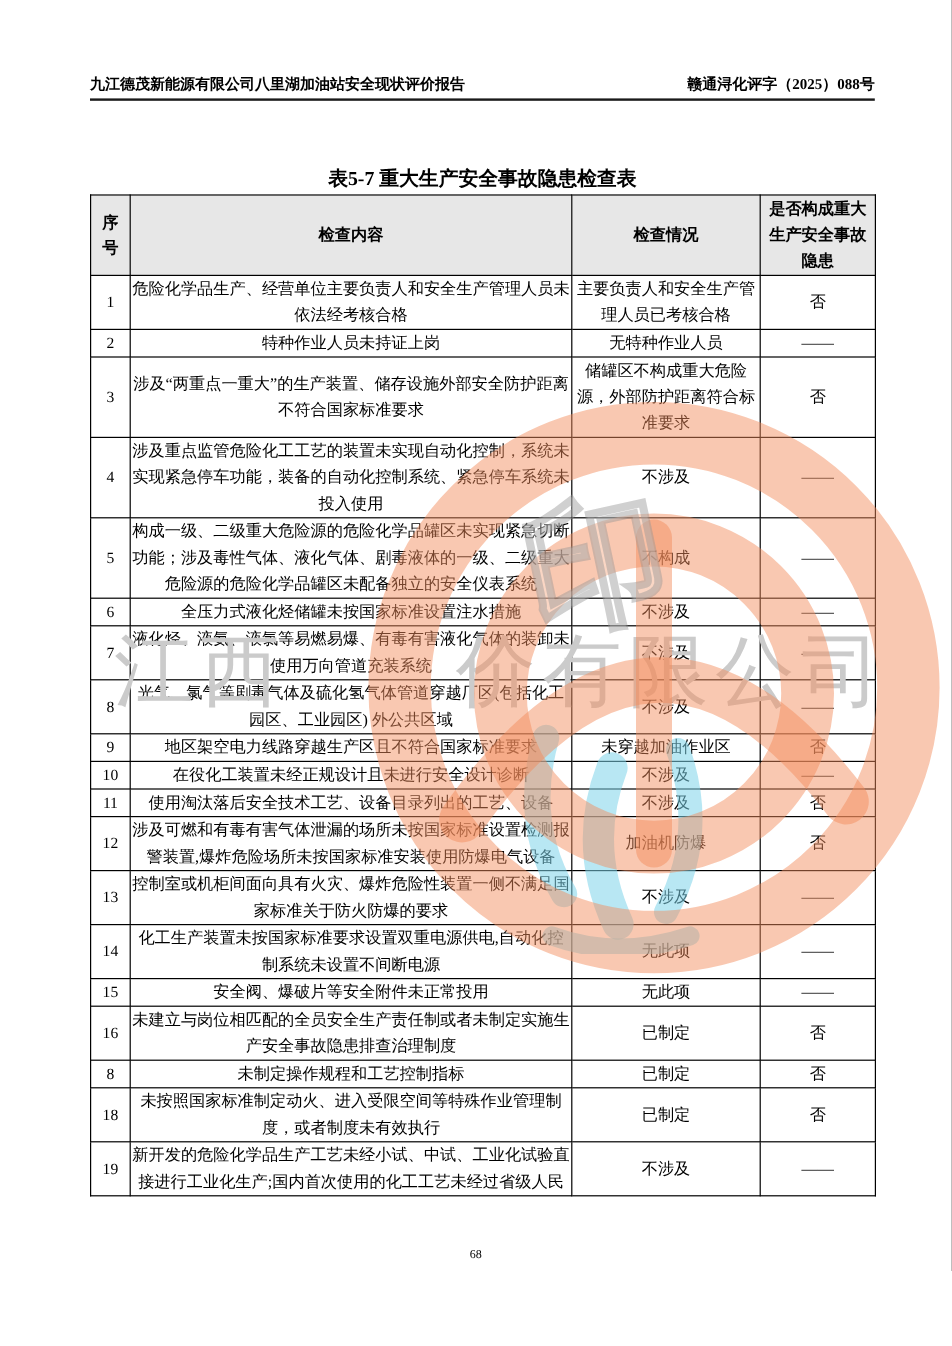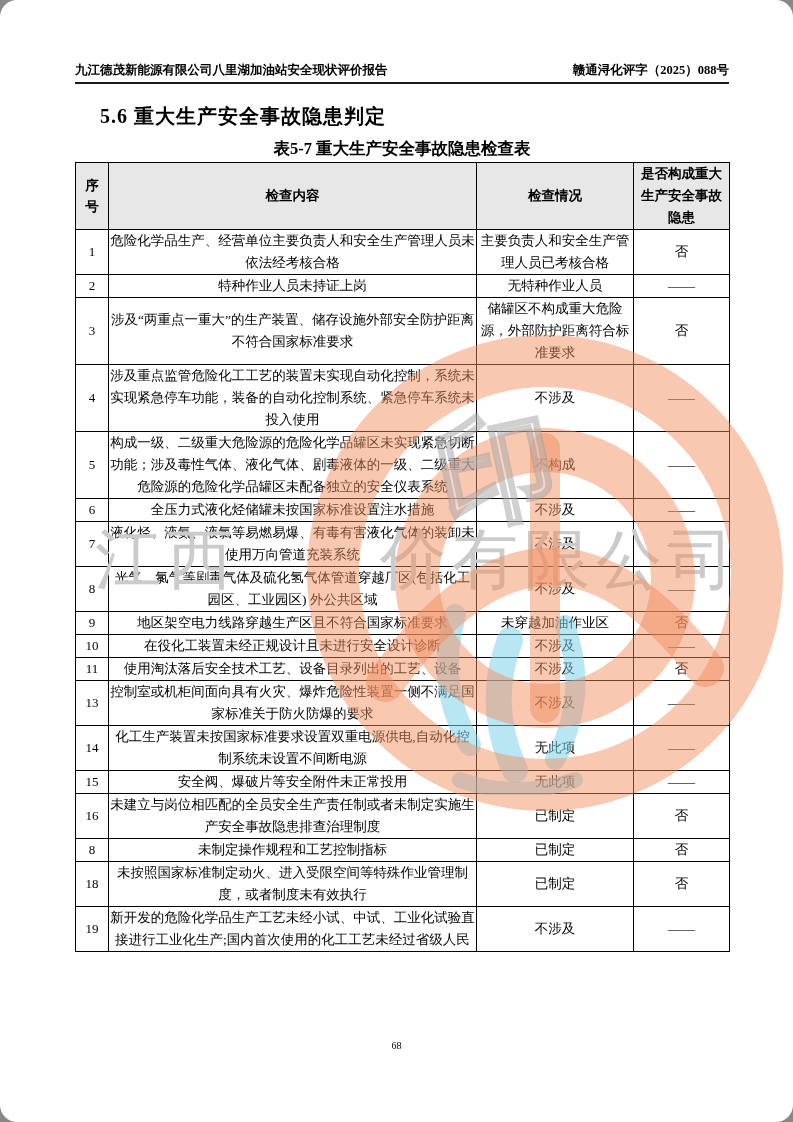--- a/index.html
+++ b/index.html
@@ -5,21 +5,20 @@
   * { margin:0; padding:0; box-sizing:border-box; }
   html,body { background:#888; }
   .page {
     position:relative;
     width:793px; height:1122px;
     background:#ffffff;
     margin:0 auto;
     overflow:hidden;
     font-family:"Liberation Serif","DejaVu Serif",serif;
     color:#000;
-    border-radius:17px;
   }
   
   .doc-header {
     position:absolute; left:75px; top:62px; width:654px;
     display:flex; justify-content:space-between; align-items:flex-end;
     font-size:12.5px; font-weight:600;
     border-bottom:2px solid #1a1a1a;
     padding-bottom:3px;
   }
   
@@ -84,21 +83,20 @@
 </head>
 <body>
 
 <div class="page">
 
   <div class="doc-header">
     <span>九江德茂新能源有限公司八里湖加油站安全现状评价报告</span>
     <span>赣通浔化评字（2025）088号</span>
   </div>
 
-  <div class="section-title">5.6 重大生产安全事故隐患判定</div>
 
   <div class="table-title">表5-7 重大生产安全事故隐患检查表</div>
 
   <table class="check-table">
     <thead>
       <tr>
         <th class="col-no"><span>序号</span></th>
         <th class="col-content">检查内容</th>
         <th class="col-status">检查情况</th>
         <th class="col-result">是否构成重大生产安全事故隐患</th>
@@ -165,20 +163,26 @@
           <td class="col-status">不涉及</td>
           <td class="col-result">——</td>
         </tr>
         <tr>
           <td class="col-no">11</td>
           <td class="col-content">使用淘汰落后安全技术工艺、设备目录列出的工艺、设备</td>
           <td class="col-status">不涉及</td>
           <td class="col-result">否</td>
         </tr>
         <tr>
+          <td class="col-no">12</td>
+          <td class="col-content">涉及可燃和有毒有害气体泄漏的场所未按国家标准设置检测报警装置,爆炸危险场所未按国家标准安装使用防爆电气设备</td>
+          <td class="col-status">加油机防爆</td>
+          <td class="col-result">否</td>
+        </tr>
+        <tr>
           <td class="col-no">13</td>
           <td class="col-content">控制室或机柜间面向具有火灾、爆炸危险性装置一侧不满足国家标准关于防火防爆的要求</td>
           <td class="col-status">不涉及</td>
           <td class="col-result">——</td>
         </tr>
         <tr>
           <td class="col-no">14</td>
           <td class="col-content">化工生产装置未按国家标准要求设置双重电源供电,自动化控制系统未设置不间断电源</td>
           <td class="col-status">无此项</td>
           <td class="col-result">——</td>

